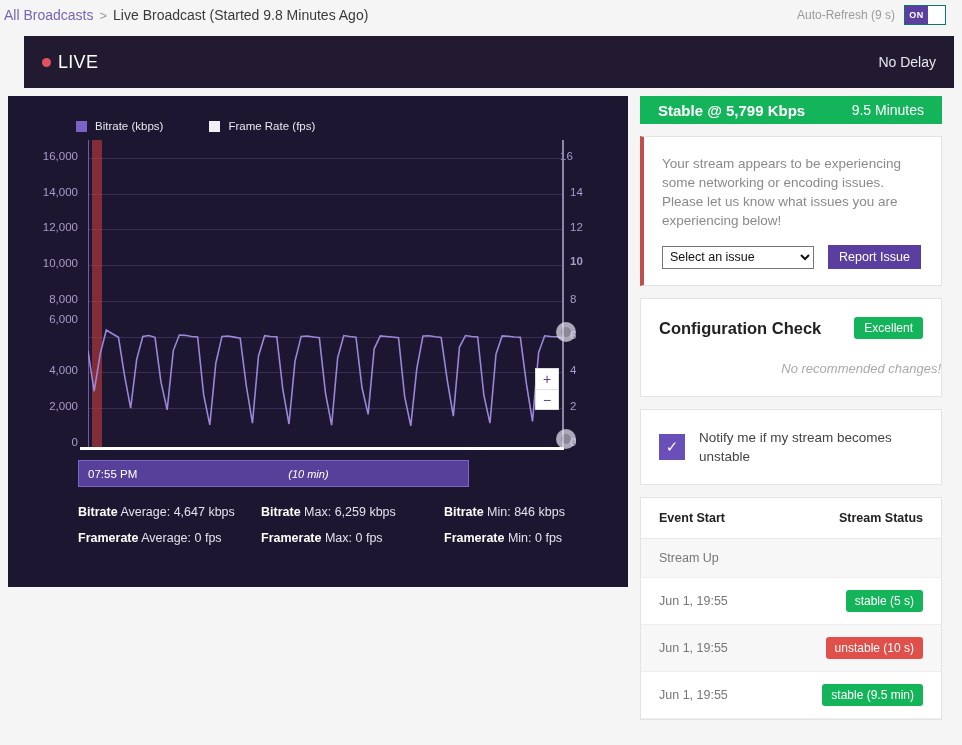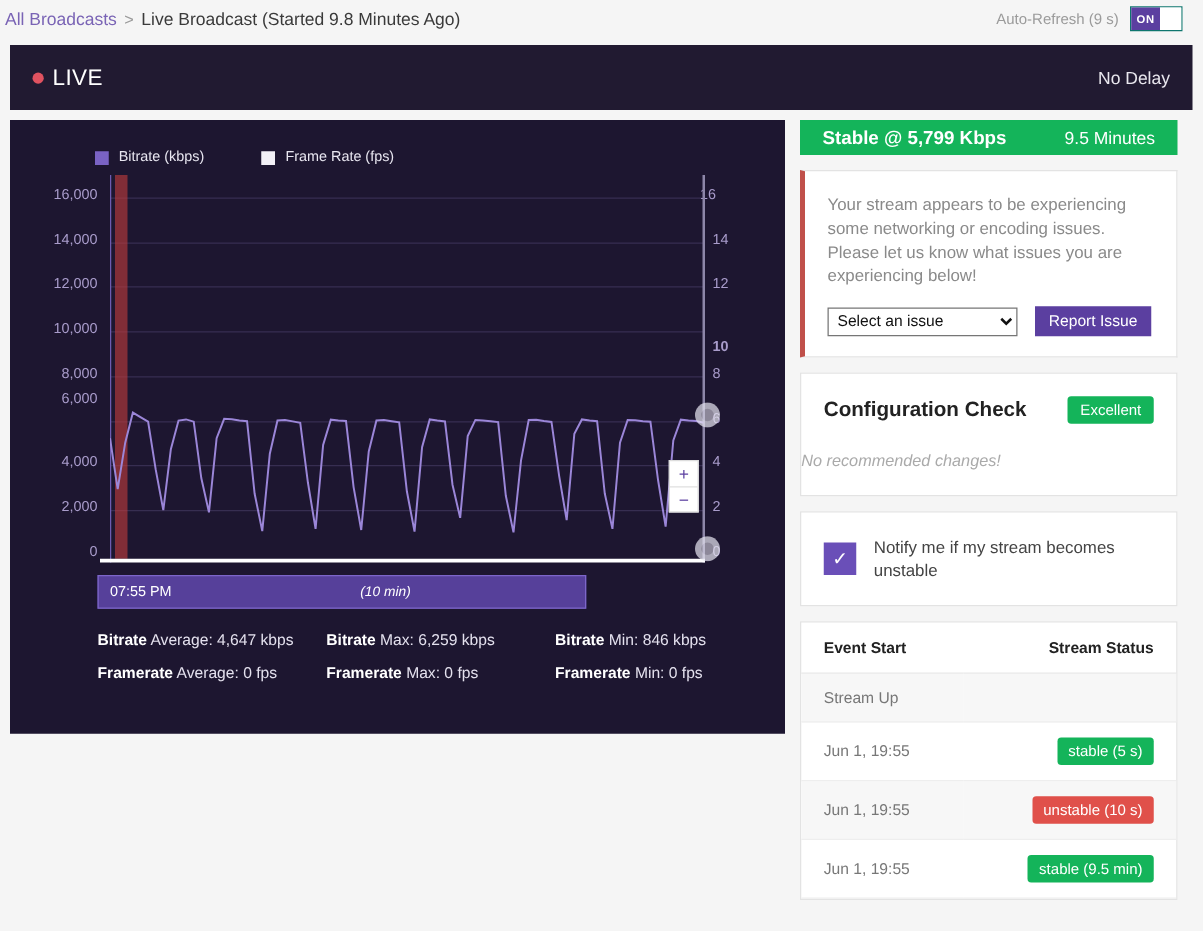--- a/index.html
+++ b/index.html
@@ -49,21 +49,21 @@
     font-size: 9px;
     font-weight: bold;
     letter-spacing: .5px;
     width: 23px;
     display: flex; align-items: center; justify-content: center;
   }
   .toggle-knob { flex: 1; background: #fff; }
 
   
   .live-banner {
-    margin: 6px 8px 0 8px;
+    margin: 6px 8px 0 24px;
     height: 52px;
     background: #211a31;
     display: flex;
     align-items: center;
     padding: 0 18px;
   }
   .live-dot {
     width: 9px; height: 9px; border-radius: 50%;
     background: #e05260;
     margin-right: 7px;
@@ -253,21 +253,21 @@
   .cfg-title { font-size: 16.5px; font-weight: bold; color: #222; }
   .badge-excellent {
     margin-left: auto;
     background: #14b45a;
     color: #fff;
     font-size: 12px;
     padding: 4px 10px;
     border-radius: 3px;
   }
   .cfg-note {
-    text-align: left;
+    text-align: right;
     color: #aaa;
     font-style: italic;
     font-size: 13px;
     padding: 22px 0 20px 0;
   }
 
   .notify-card { display: flex; align-items: center; padding: 18px; gap: 14px; }
   .checkbox {
     width: 26px; height: 26px;
     background: #6a4fb8;
@@ -364,21 +364,21 @@
           <div class="axis-label" style="top: 81.4118px; left: 16px;">12,000</div>
           <div class="axis-label" style="top: 45.6471px; left: 16px;">14,000</div>
           <div class="axis-label" style="top: 9.88235px; left: 16px;">16,000</div>
         </div>
       <div id="ylabels-right">
           <div class="axis-label right" style="top: 296px; right: 28px;">0</div>
           <div class="axis-label right" style="top: 260.235px; right: 28px;">2</div>
           <div class="axis-label right" style="top: 224.471px; right: 28px;">4</div>
           <div class="axis-label right" style="top: 188.706px; right: 28px;">6</div>
           <div class="axis-label right" style="top: 152.941px; right: 28px;">8</div>
-          <div class="axis-label right" style="top: 132px; right: 28px; font-weight: bold;">10</div>
+          <div class="axis-label right" style="top: 115px; right: 28px; font-weight: bold;">10</div>
           <div class="axis-label right" style="top: 81.4118px; right: 28px;">12</div>
           <div class="axis-label right" style="top: 45.6471px; right: 28px;">14</div>
           <div class="axis-label right" style="top: 9.88235px; right: 38px;">16</div>
         </div>
       <div class="y-axis-line"></div>
       <div class="y-axis-line right2"></div>
       <div class="red-band"></div>
       <svg class="plot-svg" id="plot-svg" preserveAspectRatio="none" viewBox="0 0 480 307">
         <polyline id="bitrate-line" fill="none" stroke="#9b86d8" stroke-width="1.6" points="0.0,212.8 6.2,253.9 12.3,216.4 18.5,192.1 24.6,195.8 30.8,199.4 36.9,237.8 43.1,270.9 49.2,221.7 55.4,198.5 61.5,197.6 67.7,199.4 73.8,245.0 80.0,272.7 86.2,212.8 92.3,197.1 98.5,197.4 104.6,198.5 110.8,199.0 116.9,257.5 123.1,287.9 129.2,225.3 135.4,198.5 141.5,198.0 147.7,199.2 153.8,200.3 160.0,248.6 166.2,286.1 172.3,218.2 178.5,197.8 184.6,198.5 190.8,198.9 196.9,252.1 203.1,287.0 209.2,223.5 215.4,198.5 221.5,198.0 227.7,199.0 233.8,199.9 240.0,255.7 246.2,288.3 252.3,220.0 258.5,197.6 264.6,198.5 270.8,199.2 276.9,250.4 283.1,277.2 289.2,211.0 295.4,198.0 301.5,198.5 307.7,199.0 313.8,199.7 320.0,259.3 326.2,288.9 332.3,230.7 338.5,198.1 344.6,197.8 350.8,198.9 356.9,199.6 363.1,243.2 369.2,279.0 375.4,209.2 381.5,197.6 387.7,198.5 393.8,199.0 400.0,257.5 406.2,286.1 412.3,216.4 418.5,198.0 424.6,198.3 430.8,199.0 436.9,199.4 443.1,246.8 449.2,284.3 455.4,214.6 461.5,197.8 467.7,198.5 473.8,198.9 480.0,200.3"></polyline>
       </svg>

